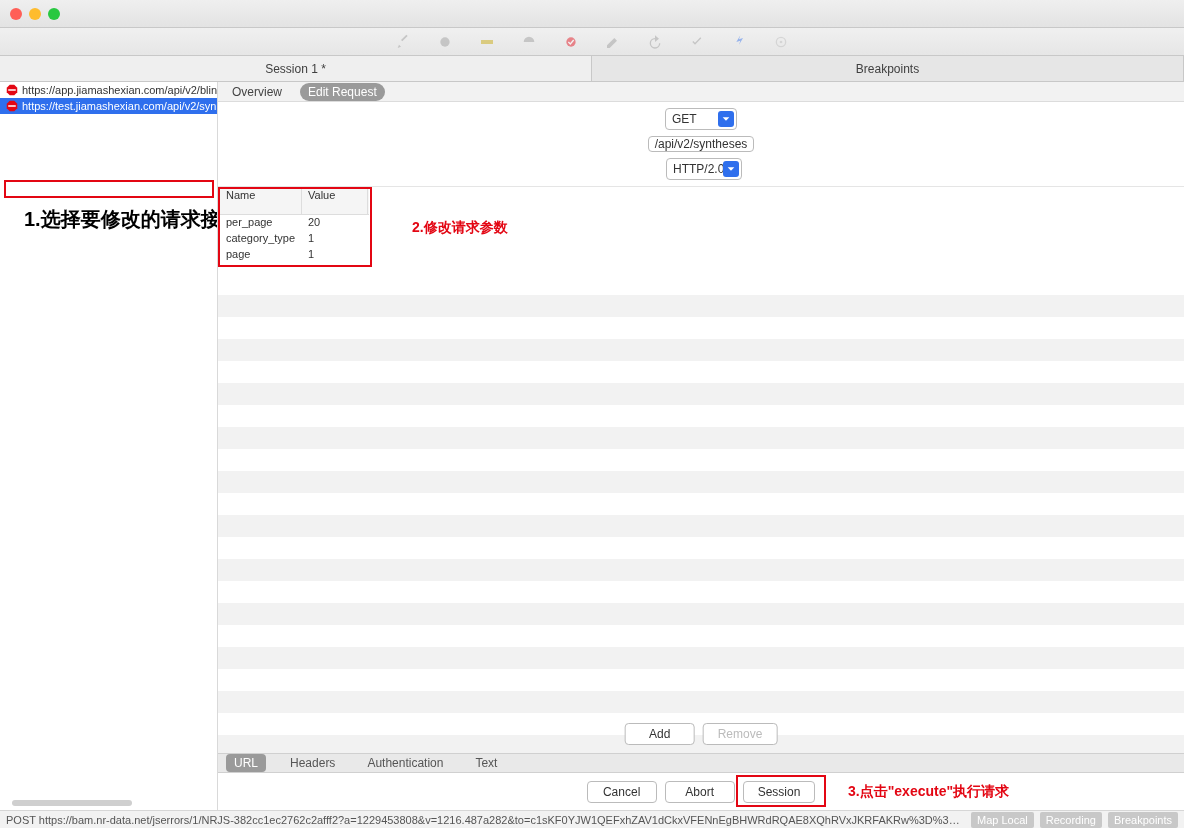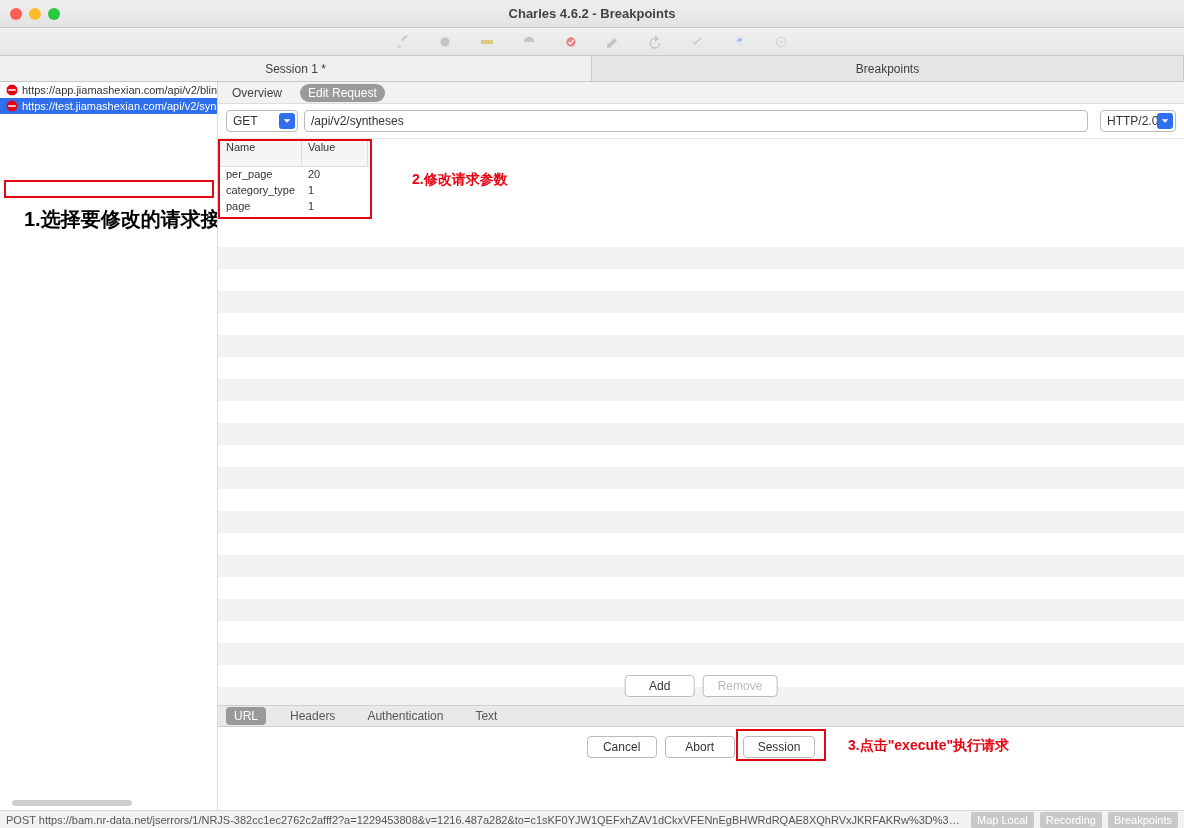--- a/index.html
+++ b/index.html
@@ -27,21 +27,21 @@
 .stop-icon svg{width:12px;height:12px;}
 .anno1{ position:absolute; left:4px; top:98px; width:210px; border:2px solid #e30613; pointer-events:none; height:18px;}
 .anno1-label{position:absolute; left:24px; top:124px; color:#000000; font-weight:700; font-size:20px; white-space:nowrap;}
 
 .sb-scroll{position:absolute; bottom:4px; left:12px; width:120px; height:6px; background:#cfcfcf; border-radius:3px;}
 
 .right { flex:1; display:flex; flex-direction:column; background:#fff;}
 .subtabs{ height:22px; background:#f2f2f2; border-bottom:1px solid #dcdcdc; display:flex; align-items:center; padding-left:6px; gap:10px;}
 .subtabs .stab{ font-size:12px; color:#444; padding:2px 8px; border-radius:10px;}
 .subtabs .stab.pill{ background:#9a9a9a; color:#fff;}
-.req-row{ display:flex; align-items:center; gap:6px; padding:6px 8px; border-bottom:1px solid #e5e5e5;}
+.req-row{ display:flex; align-items:center; gap:6px; padding:6px 8px; border-bottom:1px solid #e5e5e5;flex-direction:column;}
 .method-select{ width:72px; height:22px; background:#fff; border:1px solid #bbb; border-radius:4px; display:flex; align-items:center; padding:0 6px; position:relative; font-size:12px;}
 .method-select .caret,.http-select .caret{ position:absolute; right:2px; top:2px; width:16px;height:16px; background:#2f6fed; border-radius:3px; display:flex; align-items:center; justify-content:center;}
 .method-select .caret svg,.http-select .caret svg{width:10px;height:10px;fill:#fff;}
 .url-input{ flex:1; height:22px; border:1px solid #bbb; border-radius:4px; padding:0 6px; font-size:12px; display:flex; align-items:center;}
 .http-select{ width:76px; height:22px; background:#fff; border:1px solid #bbb; border-radius:4px; position:relative; display:flex; align-items:center; padding:0 6px; font-size:12px;margin-left:6px;}
 
 .params-wrap{ position:relative; }
 .params-box{ position:absolute; left:2px; top:0; width:150px; border-right:1px solid transparent;}
 .params-head{ display:flex; background:#f5f5f5; border-bottom:1px solid #ddd; font-size:11px; height:28px;}
 .params-head div{ border-right:1px solid #ddd; padding:2px 6px;}
@@ -70,21 +70,20 @@
 </style>
 </head>
 <body>
 
 <div class="titlebar">
   <div class="traffic">
     <span class="t-red"></span>
     <span class="t-yellow"></span>
     <span class="t-green"></span>
   </div>
-  <div class="title-center">Charles 4.6.2 - Breakpoints</div>
 </div>
 
 <div class="toolbar">
   <span class="ico">
       <svg viewBox="0 0 24 24">
         <path fill="#999" d="M19 3l-8 8-2-2 8-8 2 2zM4 21l5-2-3-3-2 5z"></path>
       </svg>
     </span>
   <span class="ico">
       <svg viewBox="0 0 24 24">

